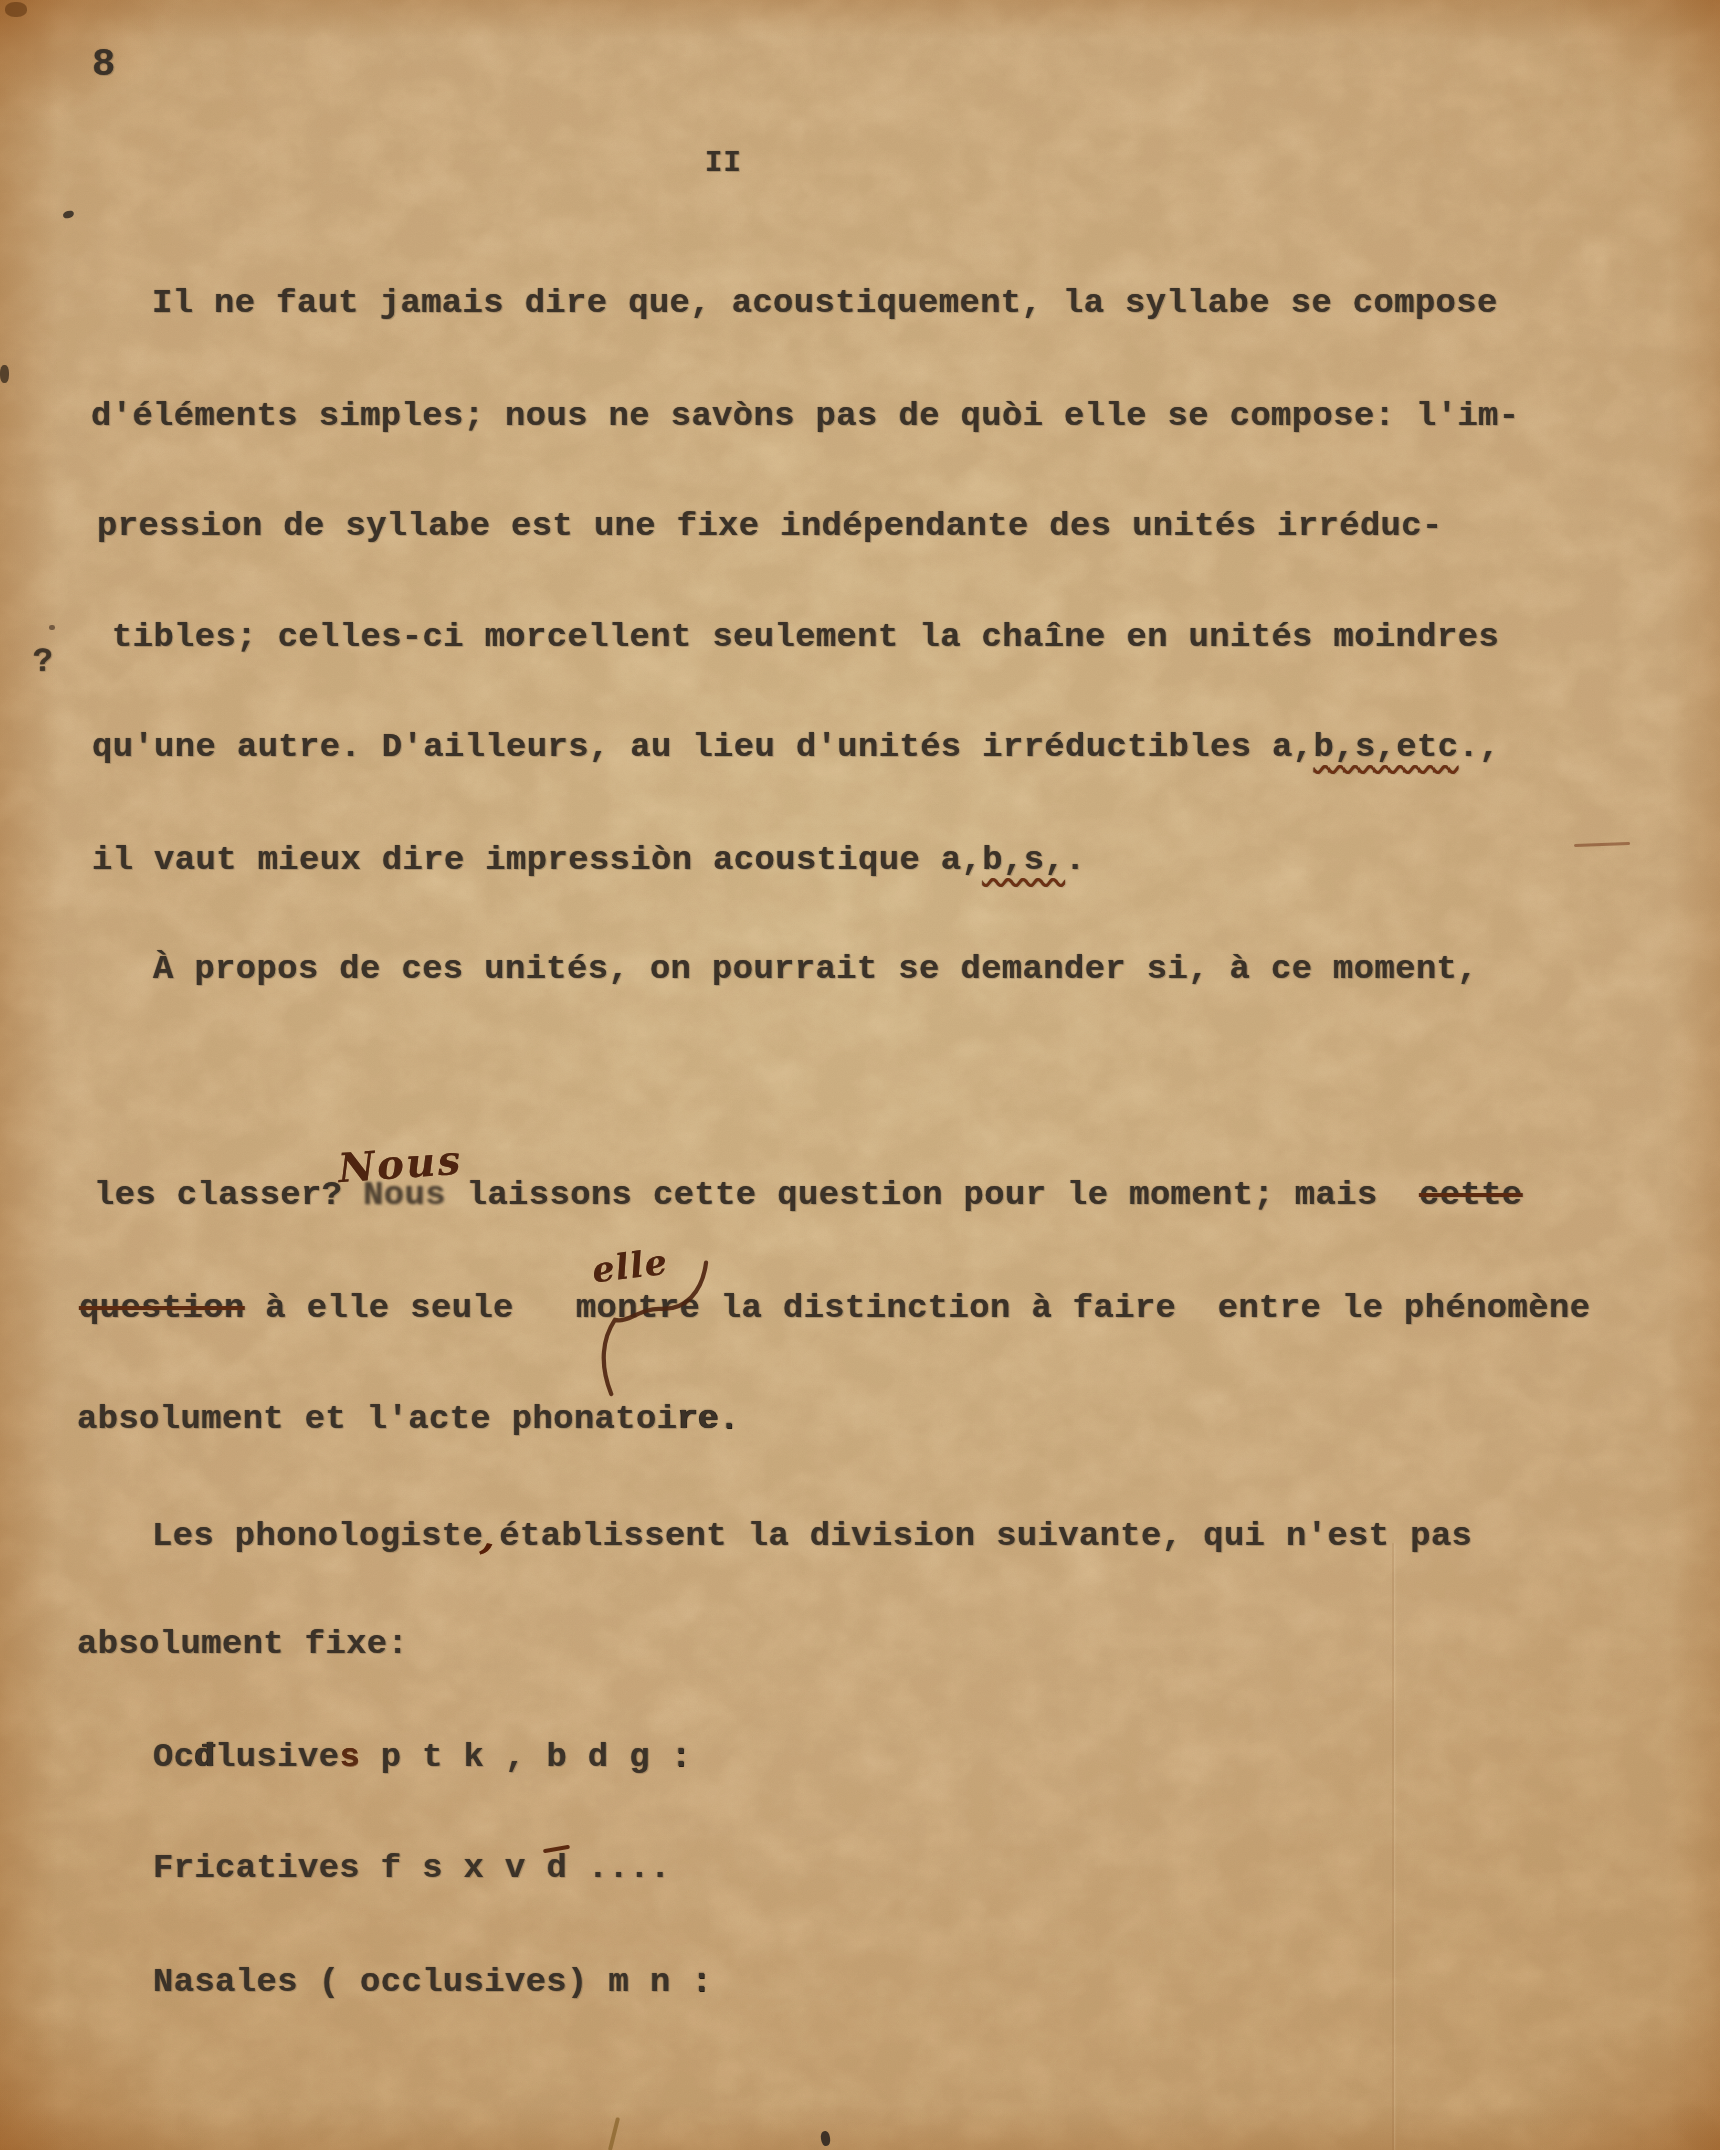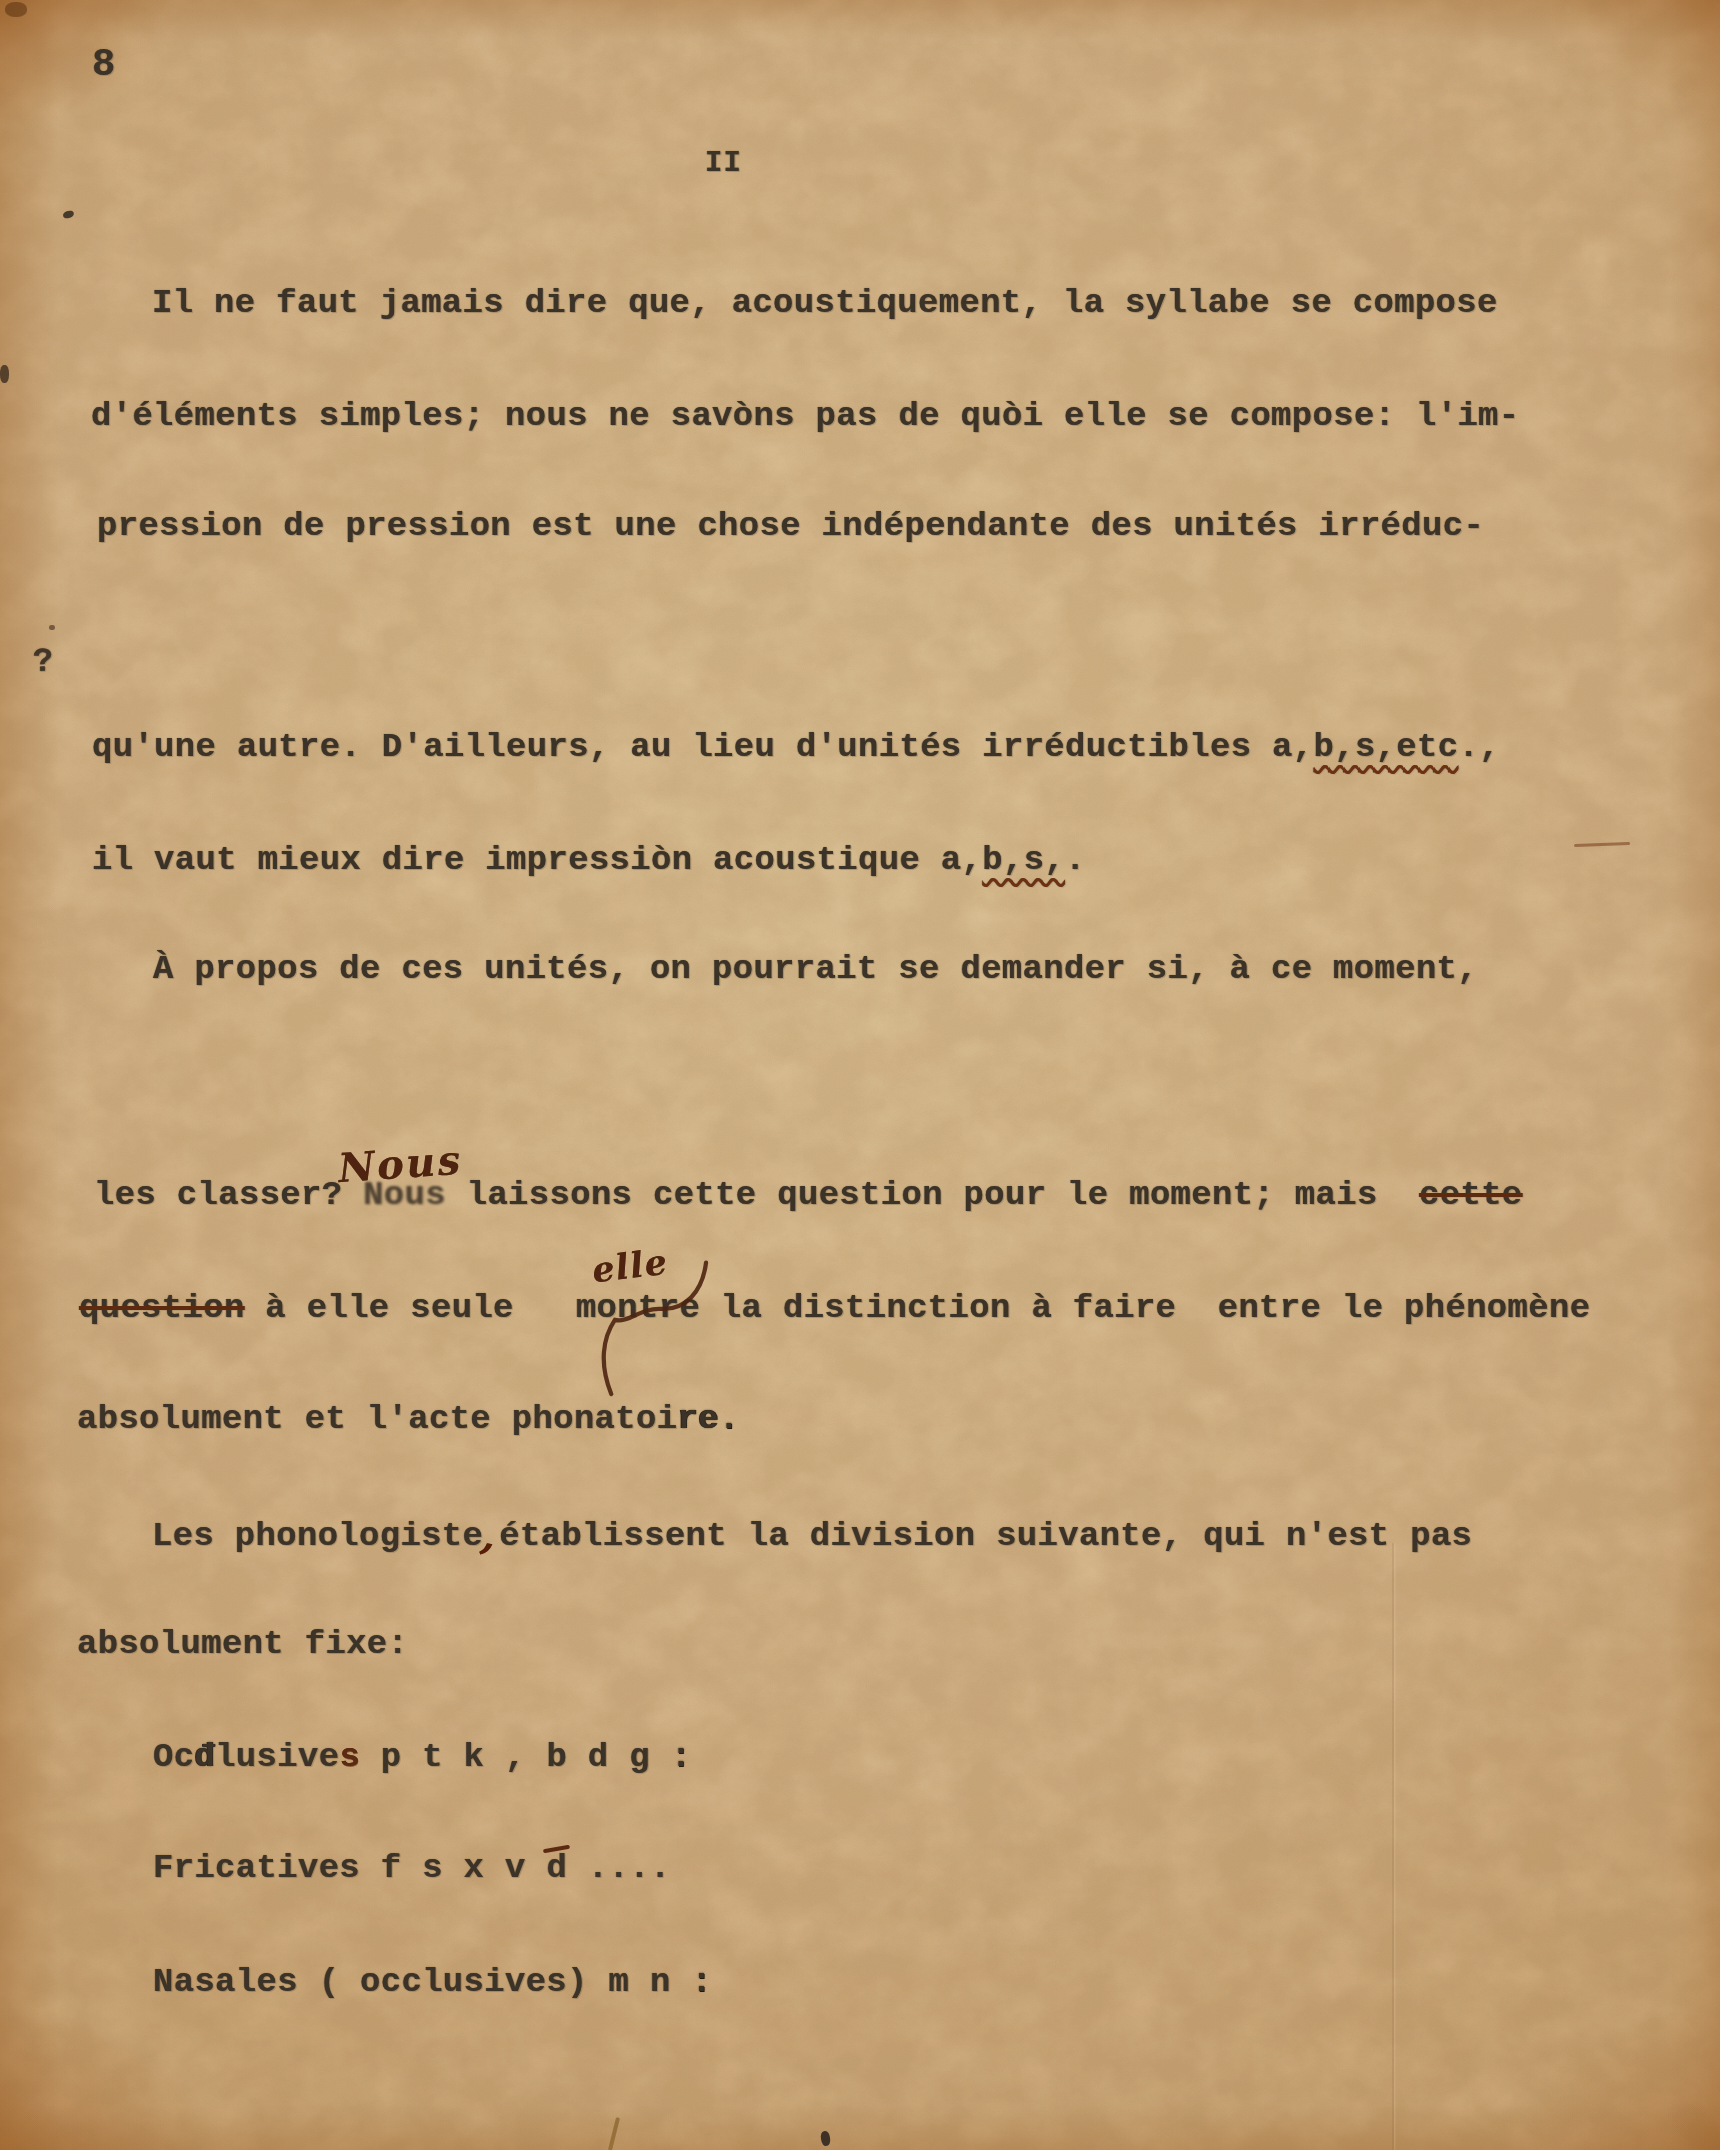--- a/index.html
+++ b/index.html
@@ -98,22 +98,23 @@
   <div class="vignette"></div>
 
   <div class="typed pageno" style="left:92px;top:43px">8</div>
   <div class="typed heading" style="left:705px;top:142px">II</div>
   <div class="typed margin-q" style="left:33px;top:640px">?</div>
 
   <div class="typed" style="left:152px;top:281px"><span>Il ne faut jamais dire que, acoustiquement, la syllabe se compose</span></div>
 
   <div class="typed" style="left:91px;top:394px"><span>d'éléments simples; nous ne savòns pas de quòi elle se compose: l'im-</span></div>
 
-  <div class="typed" style="left:97px;top:504px"><span>pression de pression est une chose indépendante des unités irréduc-</span></div>
+  <div class="typed" style="left:97px;top:504px"><span>pression de syllabe est une fixe indépendante des unités irréduc-</span></div>
 
+  <div class="typed" style="left:112px;top:615px"><span>tibles; celles-ci morcellent seulement la chaîne en unités moindres</span></div>
 
   <div class="typed" style="left:92px;top:725px"><span>qu'une autre. D'ailleurs, au lieu d'unités irréductibles a,</span><span class="u-hand">b,s,etc</span><span>.,</span></div>
 
   <div class="typed" style="left:92px;top:838px"><span>il vaut mieux dire impressiòn acoustique a,</span><span class="u-hand">b,s,</span><span>.</span></div>
 
   <div class="typed" style="left:153px;top:947px"><span>À propos de ces unités, on pourrait se demander si, à ce moment,</span></div>
 
 
   <div class="typed" style="left:94px;top:1173px"><span>les classer? </span><span class="faded">Nous</span><span> laissons cette question pour le moment; mais  </span><span class="strike">cette</span></div>
 

